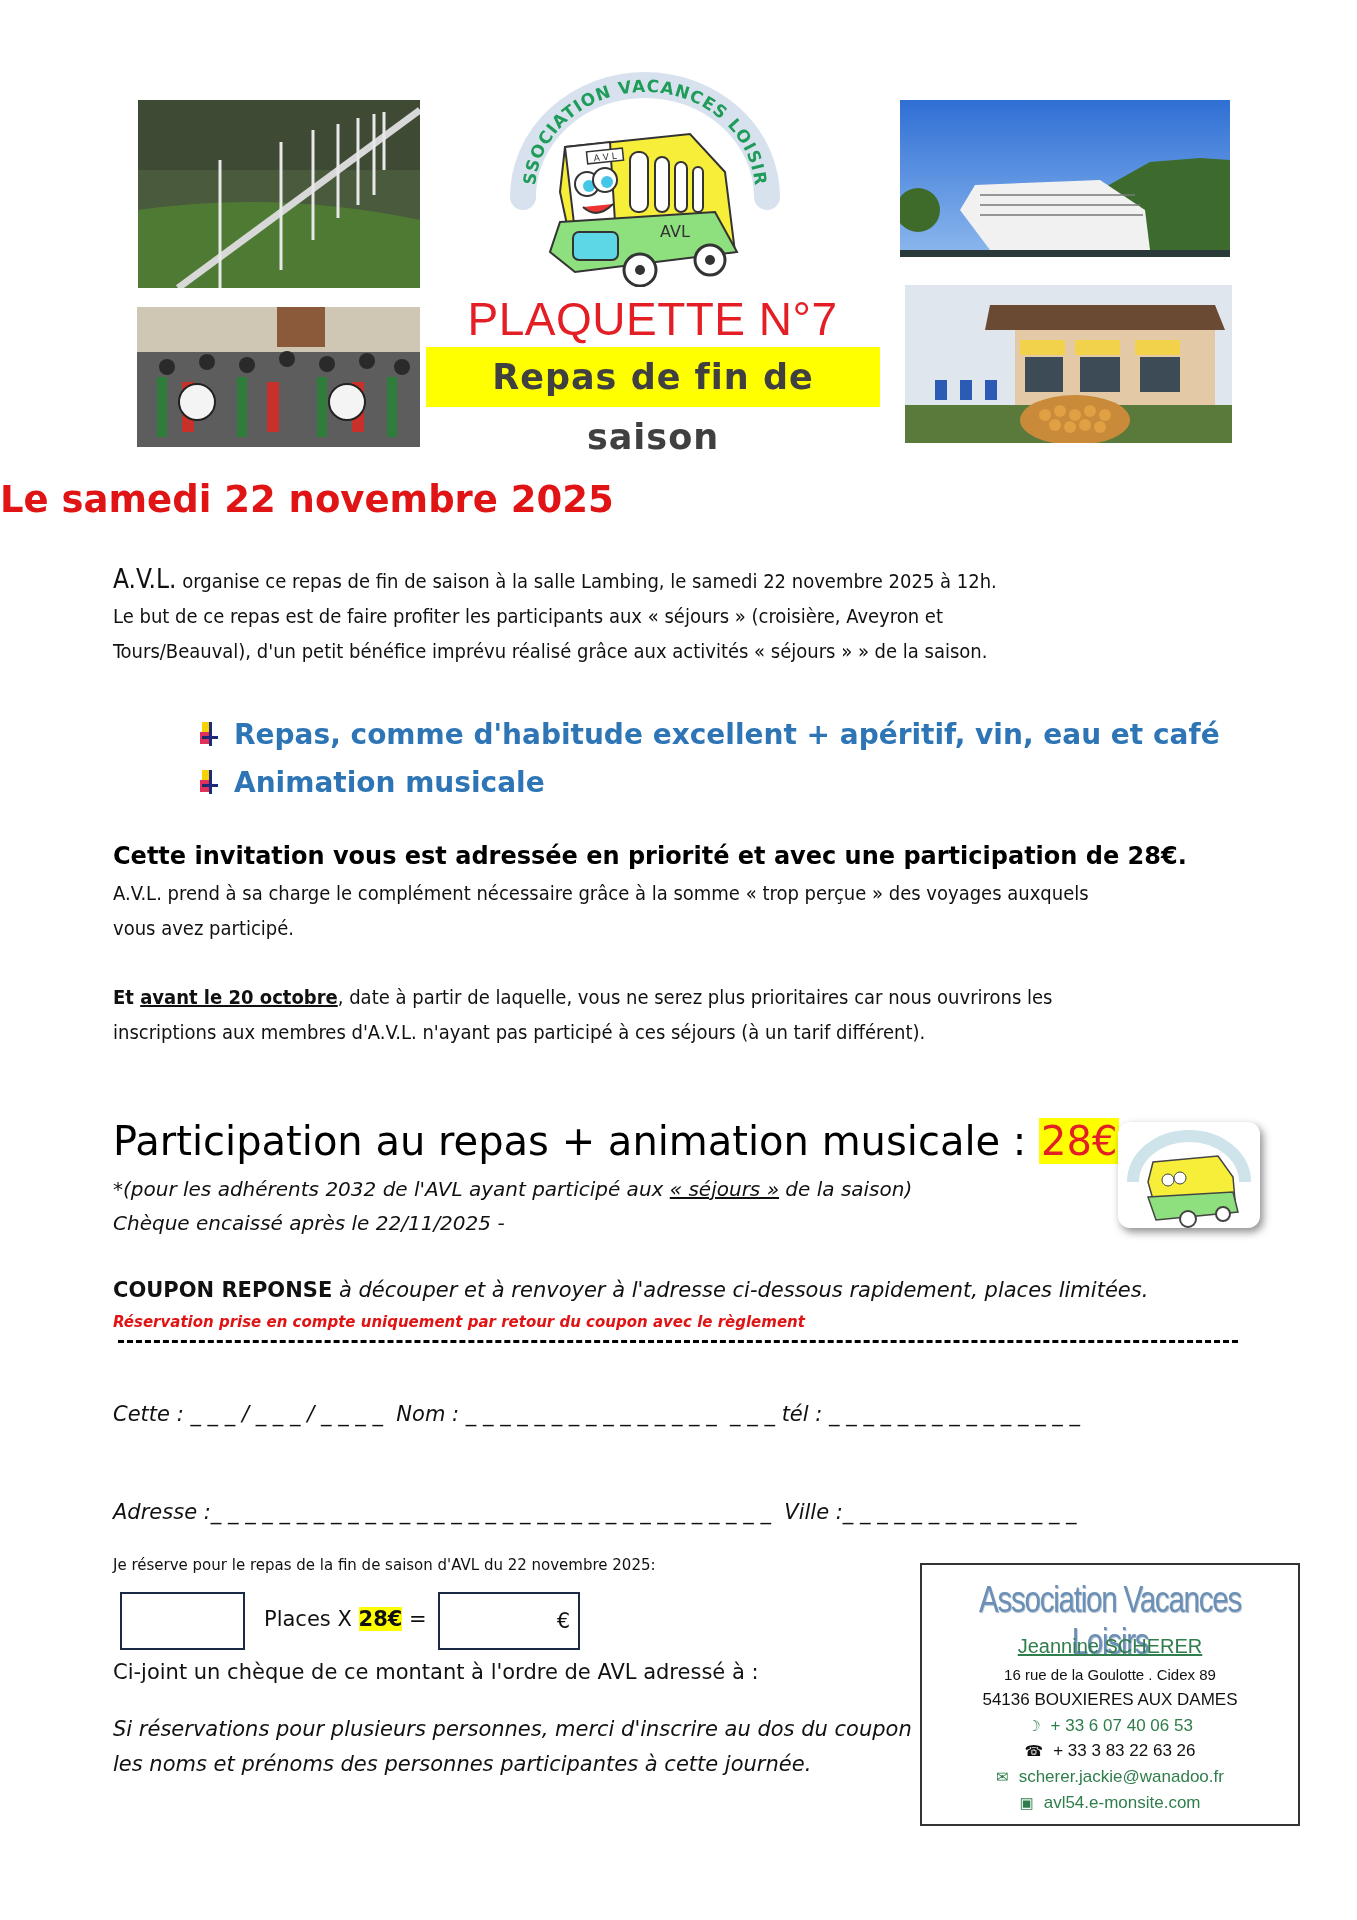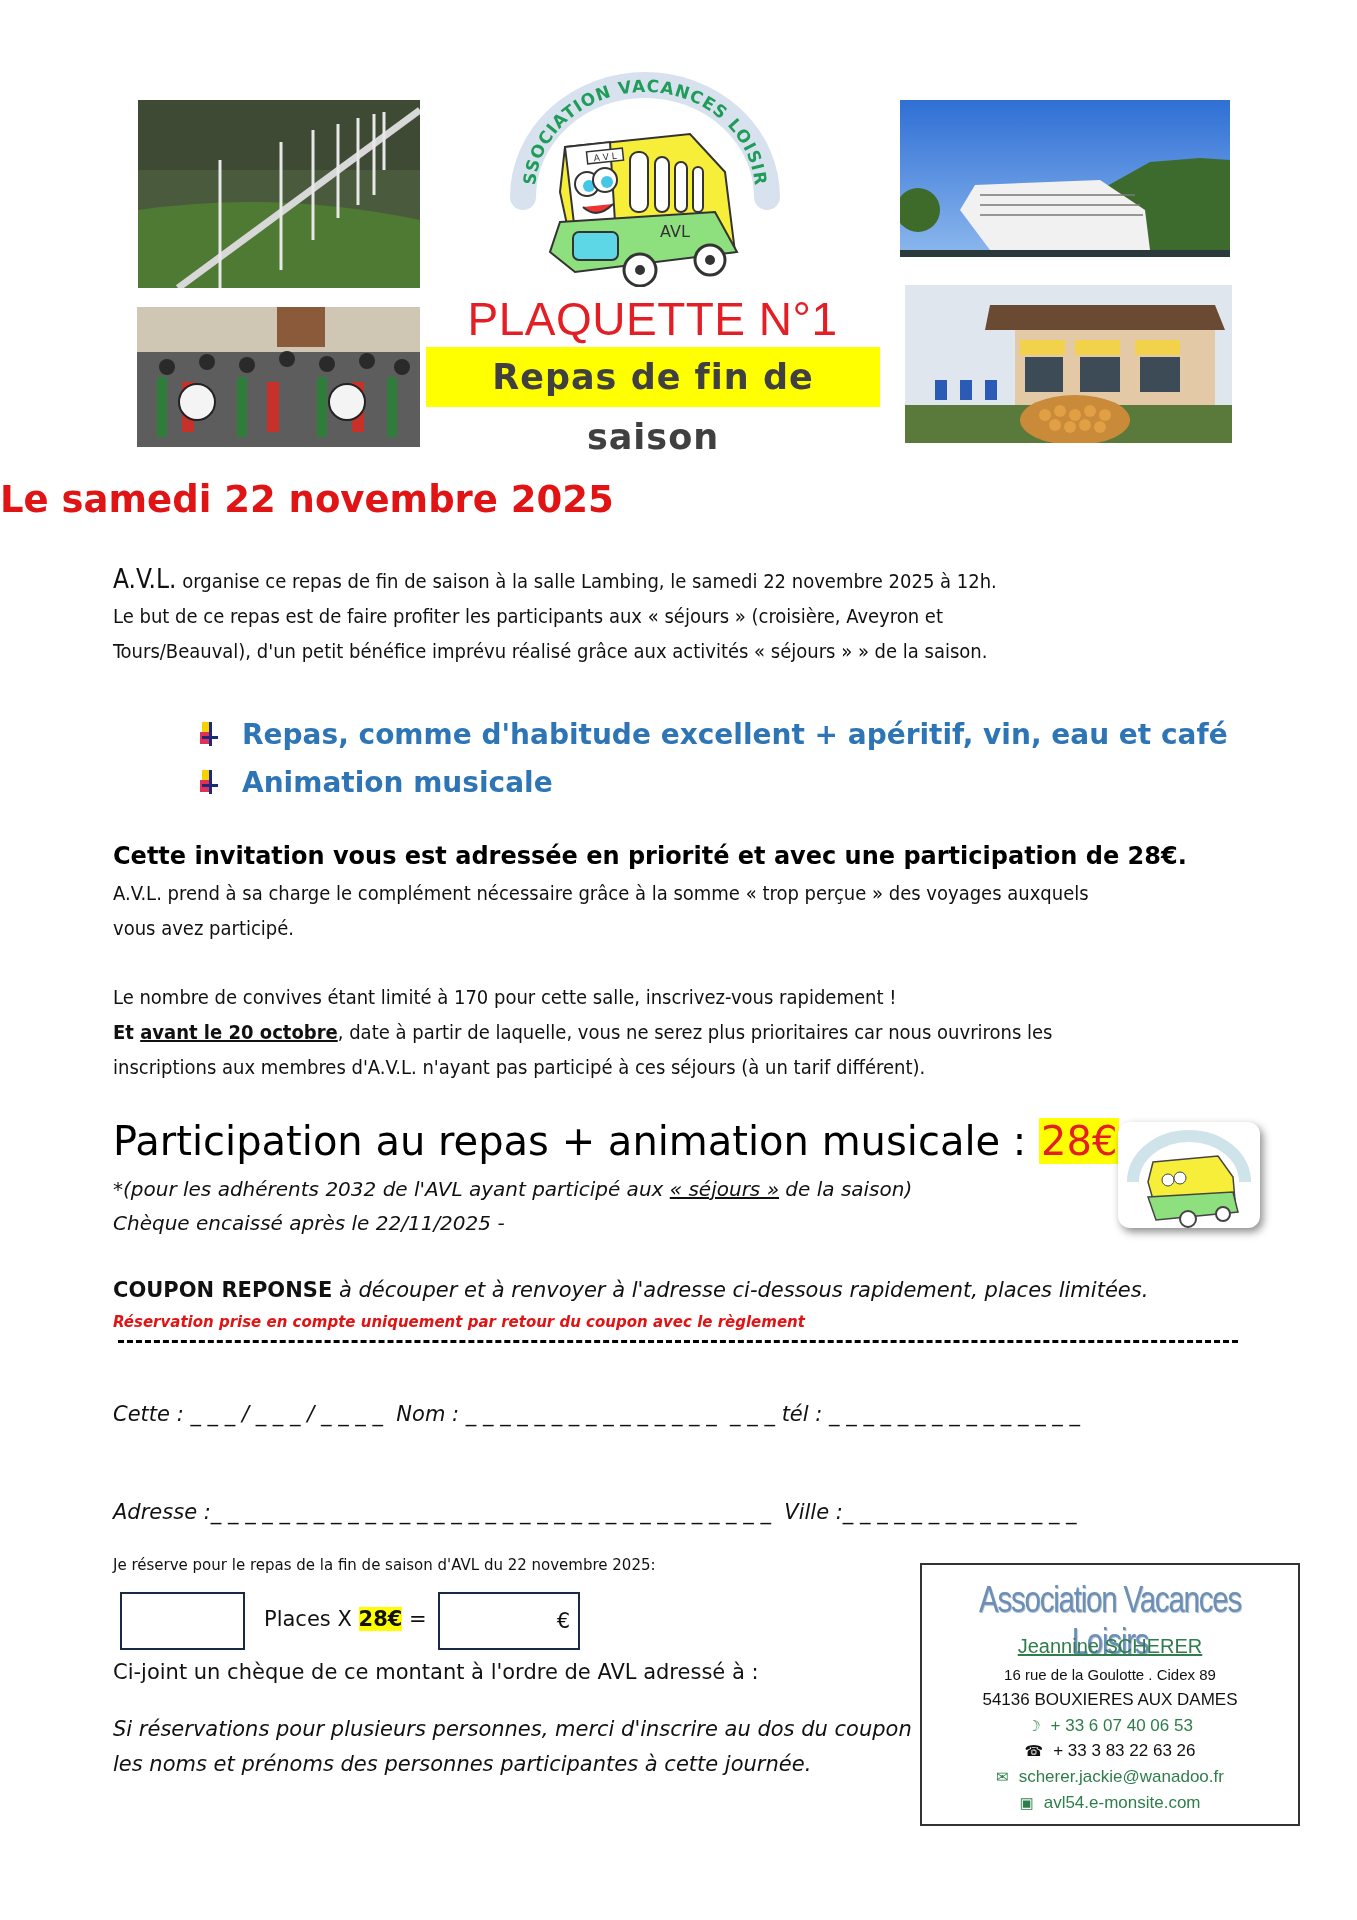--- a/index.html
+++ b/index.html
@@ -27,21 +27,21 @@
   #event-date {
     left: 0; width: 1336px; top: 478px; text-align: left;
     font-family: "DejaVu Sans", sans-serif; font-weight: bold; font-size: 37px; color: #e01414;
   }
 
   .p { font-family: "DejaVu Sans Condensed", "DejaVu Sans", sans-serif; font-size: 20px; color: #111; line-height: 35px; }
   #intro { left: 113px; top: 562px; width: 1150px; }
   #intro .avl-big { font-size: 26px; }
 
   #bullets { left: 198px; top: 710px; width: 1100px; }
-  .bullet { display: flex; align-items: center; height: 48px; font-weight: bold; font-size: 28px; color: #2e75b6; gap: 8px; }
+  .bullet { display: flex; align-items: center; height: 48px; font-weight: bold; font-size: 28px; color: #2e75b6; }
   .bullet-icon { position: relative; width: 24px; height: 28px; margin-right: 12px; }
   .bullet-icon .y { position: absolute; left: 4px; top: 2px; width: 8px; height: 12px; background: #f6d200; }
   .bullet-icon .r { position: absolute; left: 2px; top: 12px; width: 10px; height: 12px; background: #e0315a; }
   .bullet-icon .v { position: absolute; left: 11px; top: 2px; width: 3px; height: 24px; background: #1e2a78; }
   .bullet-icon .h { position: absolute; left: 4px; top: 16px; width: 16px; height: 3px; background: #1e2a78; }
 
   #invite-head { left: 113px; top: 842px; font-weight: bold; font-size: 24px; color: #000; }
   #invite-body { left: 113px; top: 876px; width: 1150px; }
   #limit-text { left: 113px; top: 980px; width: 1150px; }
   .u2 { text-decoration: underline; text-decoration-thickness: 2px; }
@@ -217,21 +217,21 @@
     <circle cx="135" cy="198" r="16" fill="#fff" stroke="#333" stroke-width="3"></circle>
       <circle cx="135" cy="198" r="5" fill="#333"></circle>
     <circle cx="205" cy="188" r="15" fill="#fff" stroke="#333" stroke-width="3"></circle>
       <circle cx="205" cy="188" r="5" fill="#333"></circle>
     <rect x="82" y="78" width="36" height="12" fill="#fff" stroke="#333" stroke-width="1.5" transform="rotate(-6 100 84)"></rect>
     <text x="100" y="88" font-size="9" text-anchor="middle" fill="#333" font-family="DejaVu Sans, sans-serif" transform="rotate(-6 100 84)">A V L</text>
     <text x="170" y="165" font-size="16" text-anchor="middle" fill="#333" font-family="DejaVu Sans, sans-serif">AVL</text>
   </svg>
 </div>
 
-<div id="title-plaquette" class="abs">PLAQUETTE N°1</div>
+<div id="title-plaquette" class="abs">PLAQUETTE N°7</div>
 <div id="subtitle-band" class="abs">Repas de fin de saison</div>
 
 <div id="event-date" class="abs">Le samedi 22 novembre 2025</div>
 
 <div id="intro" class="abs p">
   <div><span class="avl-big">A.V.L.</span><span> organise ce repas de fin de saison à la salle Lambing, le samedi 22 novembre 2025 à 12h.</span></div>
   <div>Le but de ce repas est de faire profiter les participants aux « séjours » (croisière, Aveyron et</div>
   <div>Tours/Beauval), d'un petit bénéfice imprévu réalisé grâce aux activités « séjours » » de la saison.</div>
 </div>
 
@@ -256,21 +256,20 @@
   </div>
 </div>
 
 <div id="invite-head" class="abs">Cette invitation vous est adressée en priorité et avec une participation de 28€.</div>
 <div id="invite-body" class="abs p">
   <div>A.V.L. prend à sa charge le complément nécessaire grâce à la somme « trop perçue » des voyages auxquels</div>
   <div>vous avez participé.</div>
 </div>
 
 <div id="limit-text" class="abs p">
-  <div>Le nombre de convives étant limité à 170 pour cette salle, inscrivez-vous rapidement !</div>
   <div><b>Et </b><b class="u2">avant le 20 octobre</b><span>, date à partir de laquelle, vous ne serez plus prioritaires car nous ouvrirons les</span></div>
   <div>inscriptions aux membres d'A.V.L. n'ayant pas participé à ces séjours (à un tarif différent).</div>
 </div>
 
 <div id="price-line" class="abs">
   <span>Participation au repas + animation musicale : </span><span class="hl">28€</span><span class="star">*</span>
 </div>
 <div id="footnote" class="abs">
   <div><span>*(pour les adhérents 2032 de l'AVL ayant participé aux </span><span class="u2">« séjours »</span><span> de la saison)</span></div>
   <div>Chèque encaissé après le 22/11/2025 -</div>

